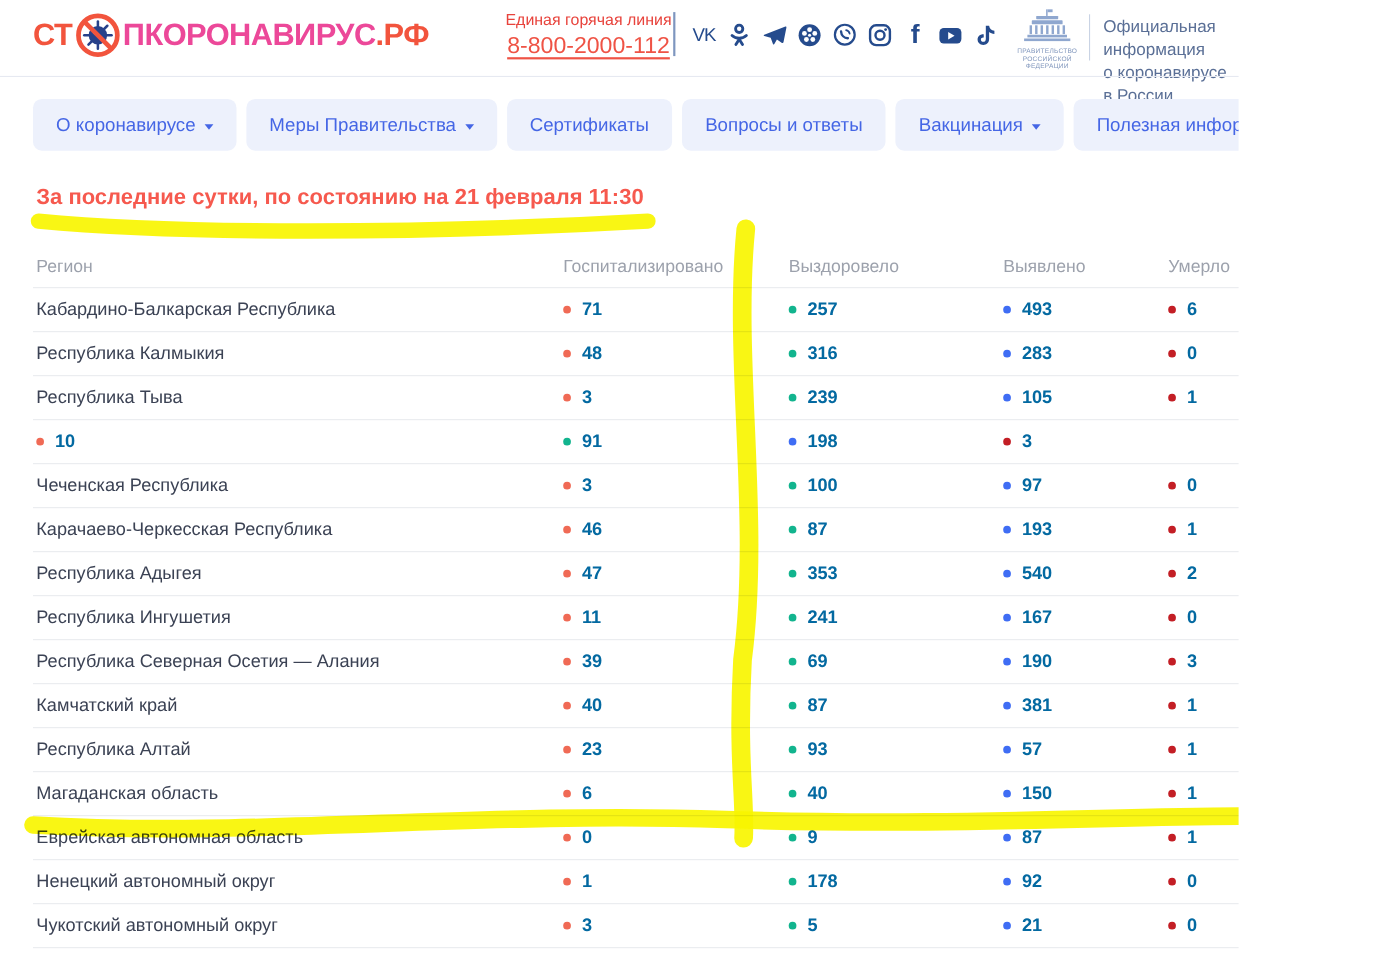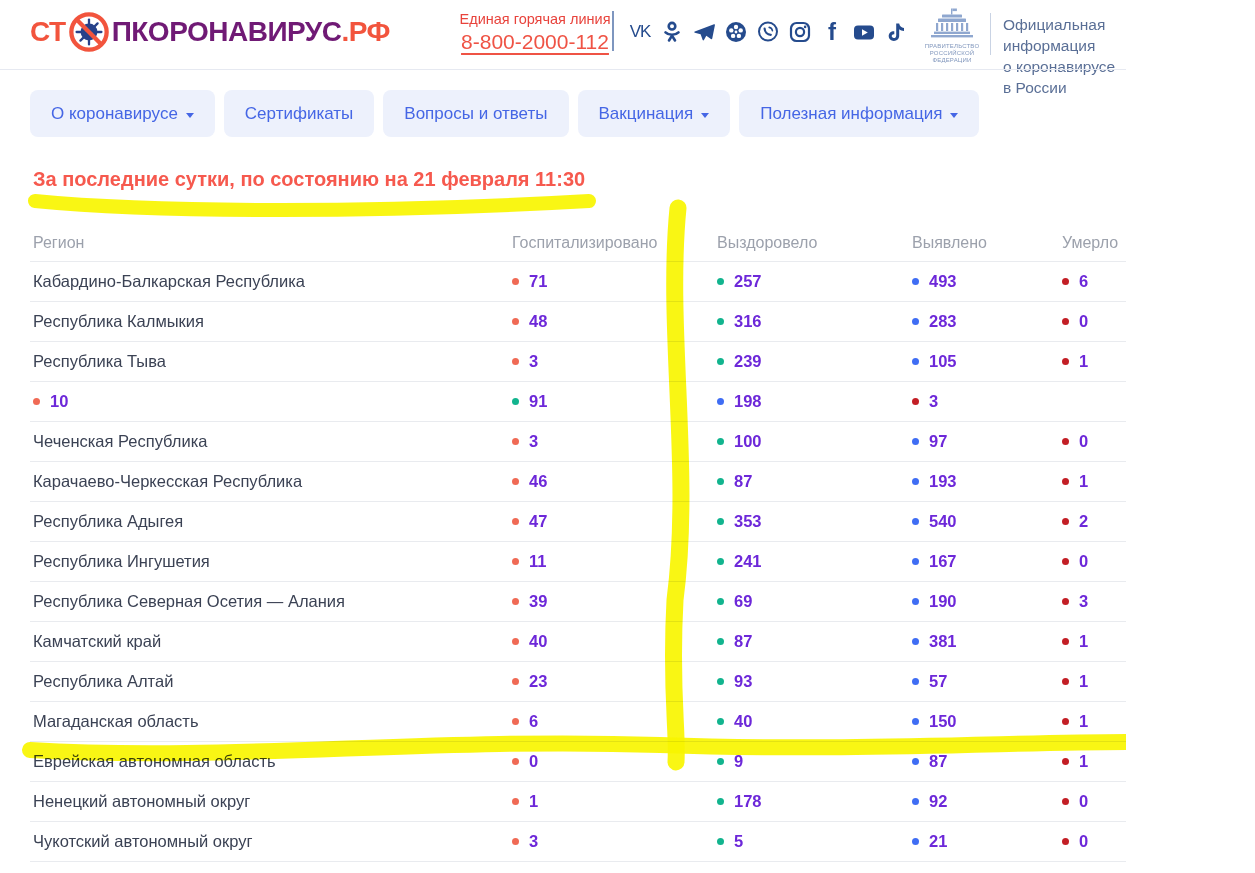--- a/index.html
+++ b/index.html
@@ -3,21 +3,21 @@
 <meta charset="utf-8">
 <style>
   * { margin:0; padding:0; box-sizing:border-box; }
   body { background:#ffffff; font-family:"Liberation Sans","DejaVu Sans",sans-serif; }
   .page { position:relative; width:1126px; height:873px; background:#fff; overflow:hidden; }
 
   
   .logo { position:absolute; left:30px; top:9px; display:flex; align-items:center; cursor:pointer; }
   .logo .t { font-size:28px; font-weight:800; letter-spacing:-0.5px; line-height:46px; }
   .logo .orange { color:#f2543d; }
-  .logo .navy { color:#701a75;text-align:center; }
+  .logo .navy { color:#ec4899;text-align:center; }
   .logo svg { margin:0 2px; }
 
   .hotline { position:absolute; left:450px; top:11px; width:170px; text-align:center; }
   .hotline-label { font-size:14.5px; color:#e8433c; }
   .hotline-phone { display:inline-block; margin-top:3px; font-size:21px; color:#ef5345;
                    text-decoration:underline; text-underline-offset:4px; cursor:pointer; }
 
   .vdivider1 { position:absolute; left:612px; top:11px; width:2px; height:40px; background:#7e96bf; }
 
   .social { position:absolute; left:628px; top:20px; display:flex; align-items:center; gap:8px; }
@@ -45,21 +45,21 @@
   
   .heading { position:absolute; left:33px; top:168px; font-size:20px; color:#f6594e; }
 
   
   .table { position:absolute; left:30px; top:224px; width:1134px; }
   .trow { display:grid; grid-template-columns:479px 205px 195px 150px auto; align-items:center;
           padding-left:3px; height:40px; border-bottom:1px solid #e9ebef; }
   .thead-row { height:38px; border-bottom:1px solid #e9ebef; }
   .th { color:#9ca1ac; font-size:16px; }
   .cell.region { color:#3b4254; font-size:16.5px; white-space:nowrap; overflow:hidden; }
-  .cell.num { display:flex; align-items:center; color:#6d28d9; font-size:16.5px; font-weight:700; }
+  .cell.num { display:flex; align-items:center; color:#0369a1; font-size:16.5px; font-weight:700; }
   .dot { width:7px; height:7px; border-radius:50%; margin-right:10px; flex:0 0 auto; }
 
   
   .scrollbar { position:absolute; left:1177px; top:222px; width:16px; height:651px; background:#f1f1f1; }
   .sb-up, .sb-down { position:absolute; left:0; width:16px; height:16px; display:flex;
                      align-items:center; justify-content:center; cursor:pointer; }
   .sb-up { top:0; } .sb-down { bottom:0; }
   .tri-up { width:0; height:0; border-left:4.5px solid transparent; border-right:4.5px solid transparent;
             border-bottom:6px solid #4f4f4f; }
   .tri-down { width:0; height:0; border-left:4.5px solid transparent; border-right:4.5px solid transparent;
@@ -198,20 +198,24 @@
   </div>
 
   <div class="header-border"></div>
 
   <nav class="nav">
       <button class="nav-btn">
       <span>О коронавирусе</span>
       <span class="caret"></span>
     </button>
       <button class="nav-btn">
+      <span>Меры Правительства</span>
+      <span class="caret"></span>
+    </button>
+      <button class="nav-btn">
       <span>Сертификаты</span>
 
     </button>
       <button class="nav-btn">
       <span>Вопросы и ответы</span>
 
     </button>
       <button class="nav-btn">
       <span>Вакцинация</span>
       <span class="caret"></span>

